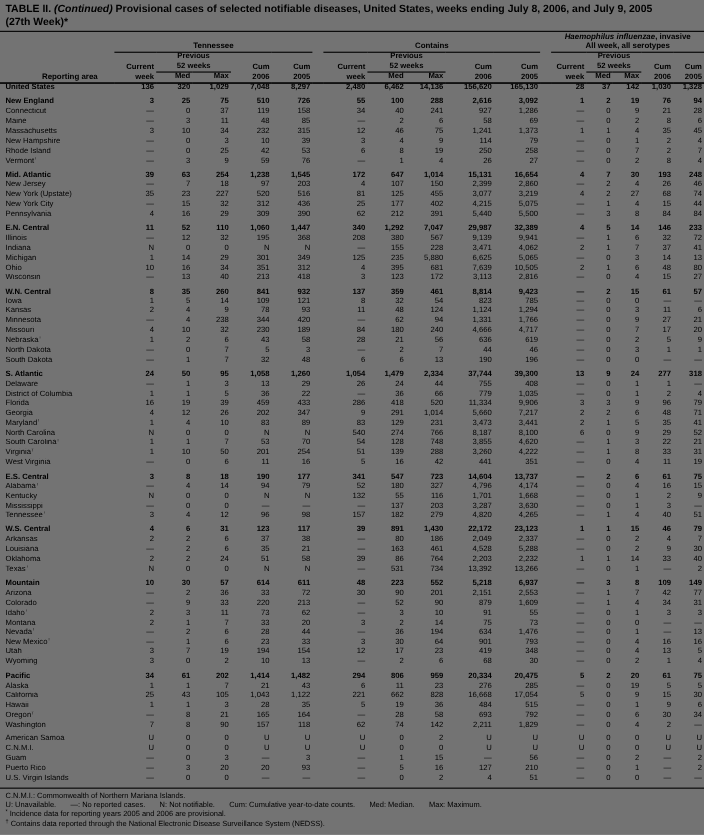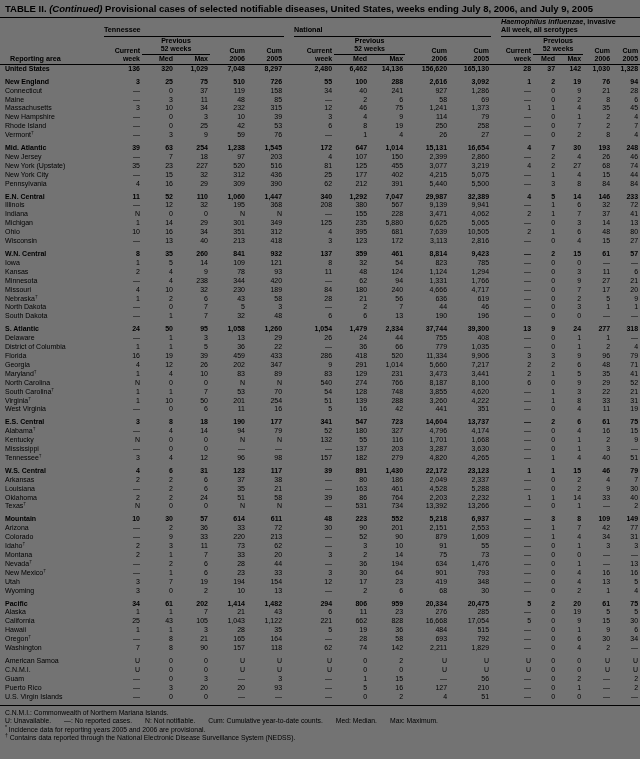--- a/index.html
+++ b/index.html
@@ -9,22 +9,22 @@
   }
   
   .title-block {
     padding:3px 6px 2px 5px; border-bottom:1px solid #000;
     font-weight:bold; font-size:9.5px; line-height:11.5px; letter-spacing:0;
   }
   .title-block .ital { font-style:italic; }
   
   table { border-collapse:collapse; table-layout:fixed; width:640px; }
   th, td { padding:0; margin:0; font-size:7px; line-height:8.9px; vertical-align:bottom; }
-  thead th { font-weight:bold; text-align:left; }
-  .area-head { text-align:left; padding-left:10px; font-size:7.2px; }
+  thead th { font-weight:bold; text-align:center; }
+  .area-head { text-align:center; padding-left:23px; font-size:7.2px; }
   .gtitle { border-bottom:1px solid #000; padding-bottom:1px; font-size:7.2px; line-height:8.6px; }
   .gtitle .ital { font-style:italic; }
   .gsp { border:none; }
   .prev { border-bottom:1px solid #000; padding-bottom:0px; }
   .cw div, .prev div, .cum div { line-height:8.6px; }
   .bb { border-bottom:1.5px solid #000; }
   thead th.cw, thead th.cum, thead th.mm { padding-right:2px; text-align:right; }
   thead th.cw div, thead th.cum div { text-align:right; }
   thead th.prev { text-align:center; }
   
@@ -42,20 +42,21 @@
   .foot .defs span { margin-right:13px; }
   .foot div { white-space:nowrap; }
 </style>
 </head>
 <body>
 
 <div class="page">
 
   <div class="title-block">
     <div><span>TABLE II.</span>&nbsp;<span class="ital">(Continued)</span>&nbsp;<span>Provisional cases of selected notifiable diseases, United States, weeks ending July 8, 2006, and July 9, 2005</span></div>
+    <div>(27th Week)*</div>
   </div>
 
   <table>
     <colgroup>
       <col style="width:104px">
       <col style="width:38px">
         <col style="width:33px">
         <col style="width:35px">
         <col style="width:37px">
         <col style="width:37px">
@@ -73,21 +74,21 @@
         <col style="width:28px">
     </colgroup>
     <thead>
       <tr>
         <th class="area-head bb" rowspan="3">Reporting area</th>
         <th class="gtitle" colspan="5">
             <div>Tennessee</div>
           </th>
         <th class="gsp"></th>
         <th class="gtitle" colspan="5">
-            <div>National</div>
+            <div>Contains</div>
           </th>
         <th class="gsp"></th>
         <th class="gtitle" colspan="5">
           <div><span class="ital">Haemophilus influenzae</span><span>, invasive</span></div>
           <div>All week, all serotypes</div>
         </th>
       </tr>
       <tr>
         <th class="cw bb" rowspan="2">
             <div>Current</div>

